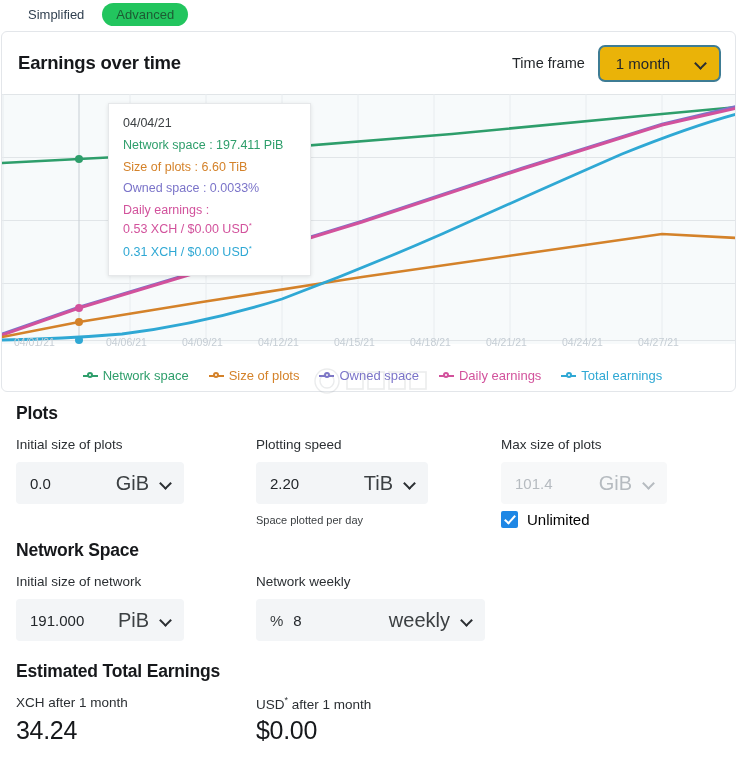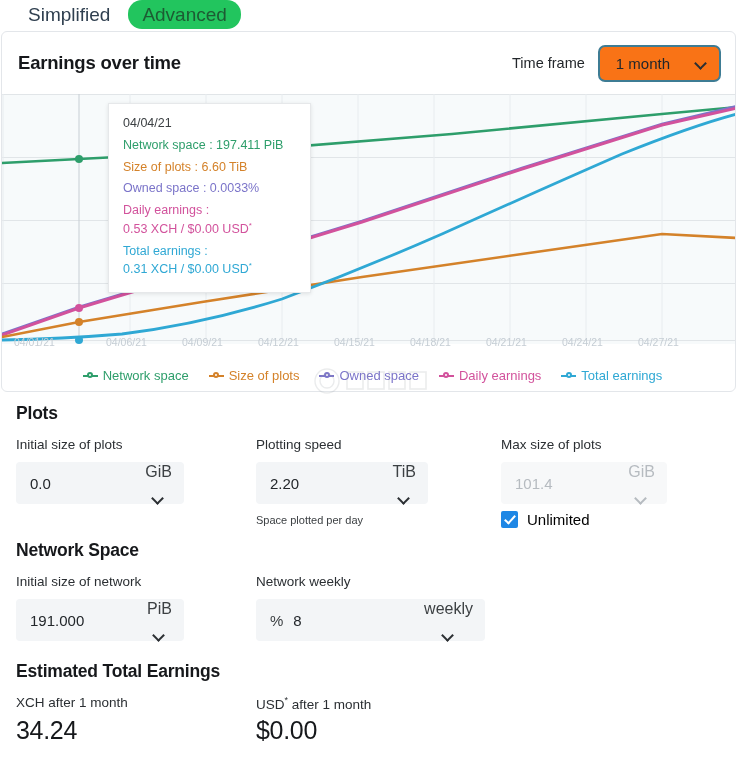--- a/index.html
+++ b/index.html
@@ -8,36 +8,36 @@
     width: 745px; height: 767px;
     background: #ffffff;
     font-family: "Liberation Sans", sans-serif;
     color: #1d1d1f;
     overflow: hidden;
   }
   .page { position: relative; width: 745px; height: 767px; }
 
   
   .tabs { position: absolute; left: 0; top: 0; height: 28px; display: flex; align-items: center; gap: 4px; padding-left: 14px; }
-  .tab { font-size: 19px; color: #2f3f4f; padding: 5px 14px; border-radius: 14px; line-height: 1; }
+  .tab { font-size: 13px; color: #2f3f4f; padding: 5px 14px; border-radius: 14px; line-height: 1; }
   .tab.active { background: #22c55e; color: #1d5b33; font-weight: 400; }
 
   
   .card {
     position: absolute; left: 1px; top: 31px; width: 735px; height: 361px;
     border: 1px solid #e3e6ea; border-radius: 6px; background: #fff; overflow: hidden;
   }
   .card-head { height: 62px; display: flex; align-items: center; padding: 0 14px 0 16px; }
   .card-title { font-size: 18.5px; font-weight: bold; letter-spacing: -0.2px; color: #16181b; }
   .head-right { margin-left: auto; display: flex; align-items: center; gap: 13px; }
   .tf-label { font-size: 14.5px; color: #23272b; }
   .tf-select {
     display: flex; align-items: center; gap: 26px;
     border: 2px solid #3e7c94; border-radius: 7px;
-    padding: 8px 12px 8px 16px; background: #f97316; font-size: 15px; color: #23272b;
+    padding: 8px 12px 8px 16px; background: #eab308; font-size: 15px; color: #23272b;
   }
   .chev { width: 11px; height: 11px; display: inline-block; position: relative; }
   .chev::before {
     content: ""; position: absolute; left: 0; top: 1px;
     width: 7px; height: 7px; border-right: 2px solid #2b2f33; border-bottom: 2px solid #2b2f33;
     transform: rotate(45deg);
   }
 
   
   .plot-wrap { position: absolute; left: 0; top: 62px; width: 735px; height: 299px; }
@@ -72,21 +72,21 @@
   }
 
   
   .sec-title { font-size: 17.5px; font-weight: bold; color: #16181b; letter-spacing: -0.2px; }
   .field-label { font-size: 13.5px; color: #2b2f33; }
   .ctrl {
     display: flex; align-items: center; background: #f3f5f7; border-radius: 4px;
     height: 42px; padding: 0 12px 0 14px; font-size: 15px; color: #23272b;
   }
   .ctrl .val { flex: 0 0 auto; }
-  .ctrl .unit { margin-left: auto; display: flex; align-items: center; gap: 12px; color: #3c4043; font-size: 16px; flex-direction: column; }
+  .ctrl .unit { margin-left: auto; display: flex; align-items: center; gap: 12px; color: #3c4043; font-size: 20px; }
   .ctrl.disabled { background: #f7f8f9; color: #b6bbc0; }
   .ctrl.disabled .unit { color: #b6bbc0; }
   .ctrl.disabled .chev::before { border-color: #b6bbc0; }
   .hint { font-size: 11px; color: #3c4043; }
 
   .col-a { position: absolute; left: 16px; }
   .col-b { position: absolute; left: 256px; }
   .col-c { position: absolute; left: 501px; }
 
   .cb-row { position: absolute; left: 501px; top: 511px; display: flex; align-items: center; gap: 9px; }
@@ -182,21 +182,20 @@
   <div class="tooltip">
     <div class="tt-date">04/04/21</div>
     <div class="tt-row" style="color:#2e9e6b">Network space : 197.411 PiB</div>
     <div class="tt-row" style="color:#d4822a">Size of plots : 6.60 TiB</div>
     <div class="tt-row" style="color:#7b74c9">Owned space : 0.0033%</div>
     <div class="tt-row" style="color:#d2529c">
       <div>Daily earnings :</div>
       <div><span>0.53 XCH / $0.00 USD</span><span class="tt-sup">*</span></div>
     </div>
     <div class="tt-row" style="color:#2fa8d4">
-      <div>Total earnings :</div>
       <div><span>0.31 XCH / $0.00 USD</span><span class="tt-sup">*</span></div>
     </div>
   </div>
 
   <div class="legend">
     <div class="lg-item">
       <span class="lg-mark" style="color:#2e9e6b">
           <i style="background:#2e9e6b"></i>
           <b></b>
         </span>

